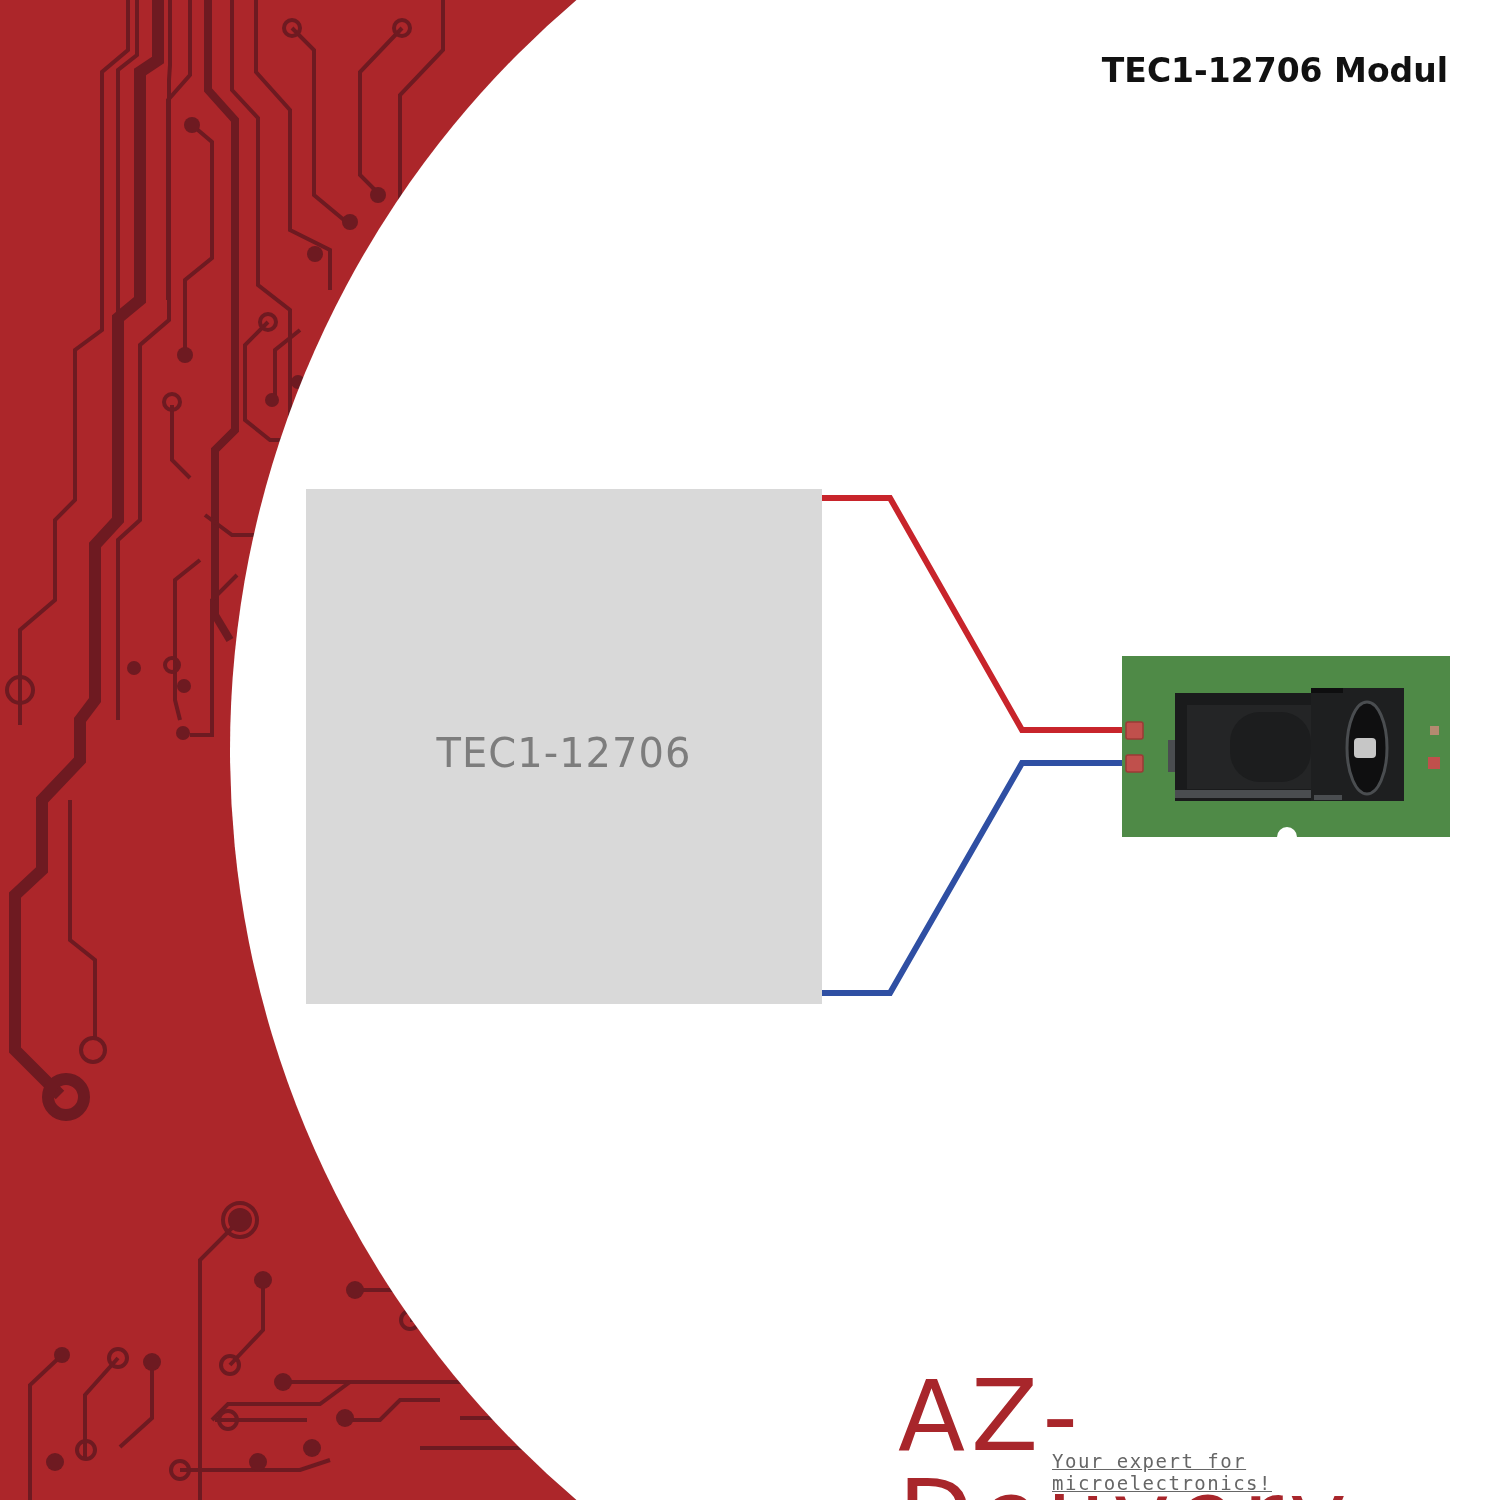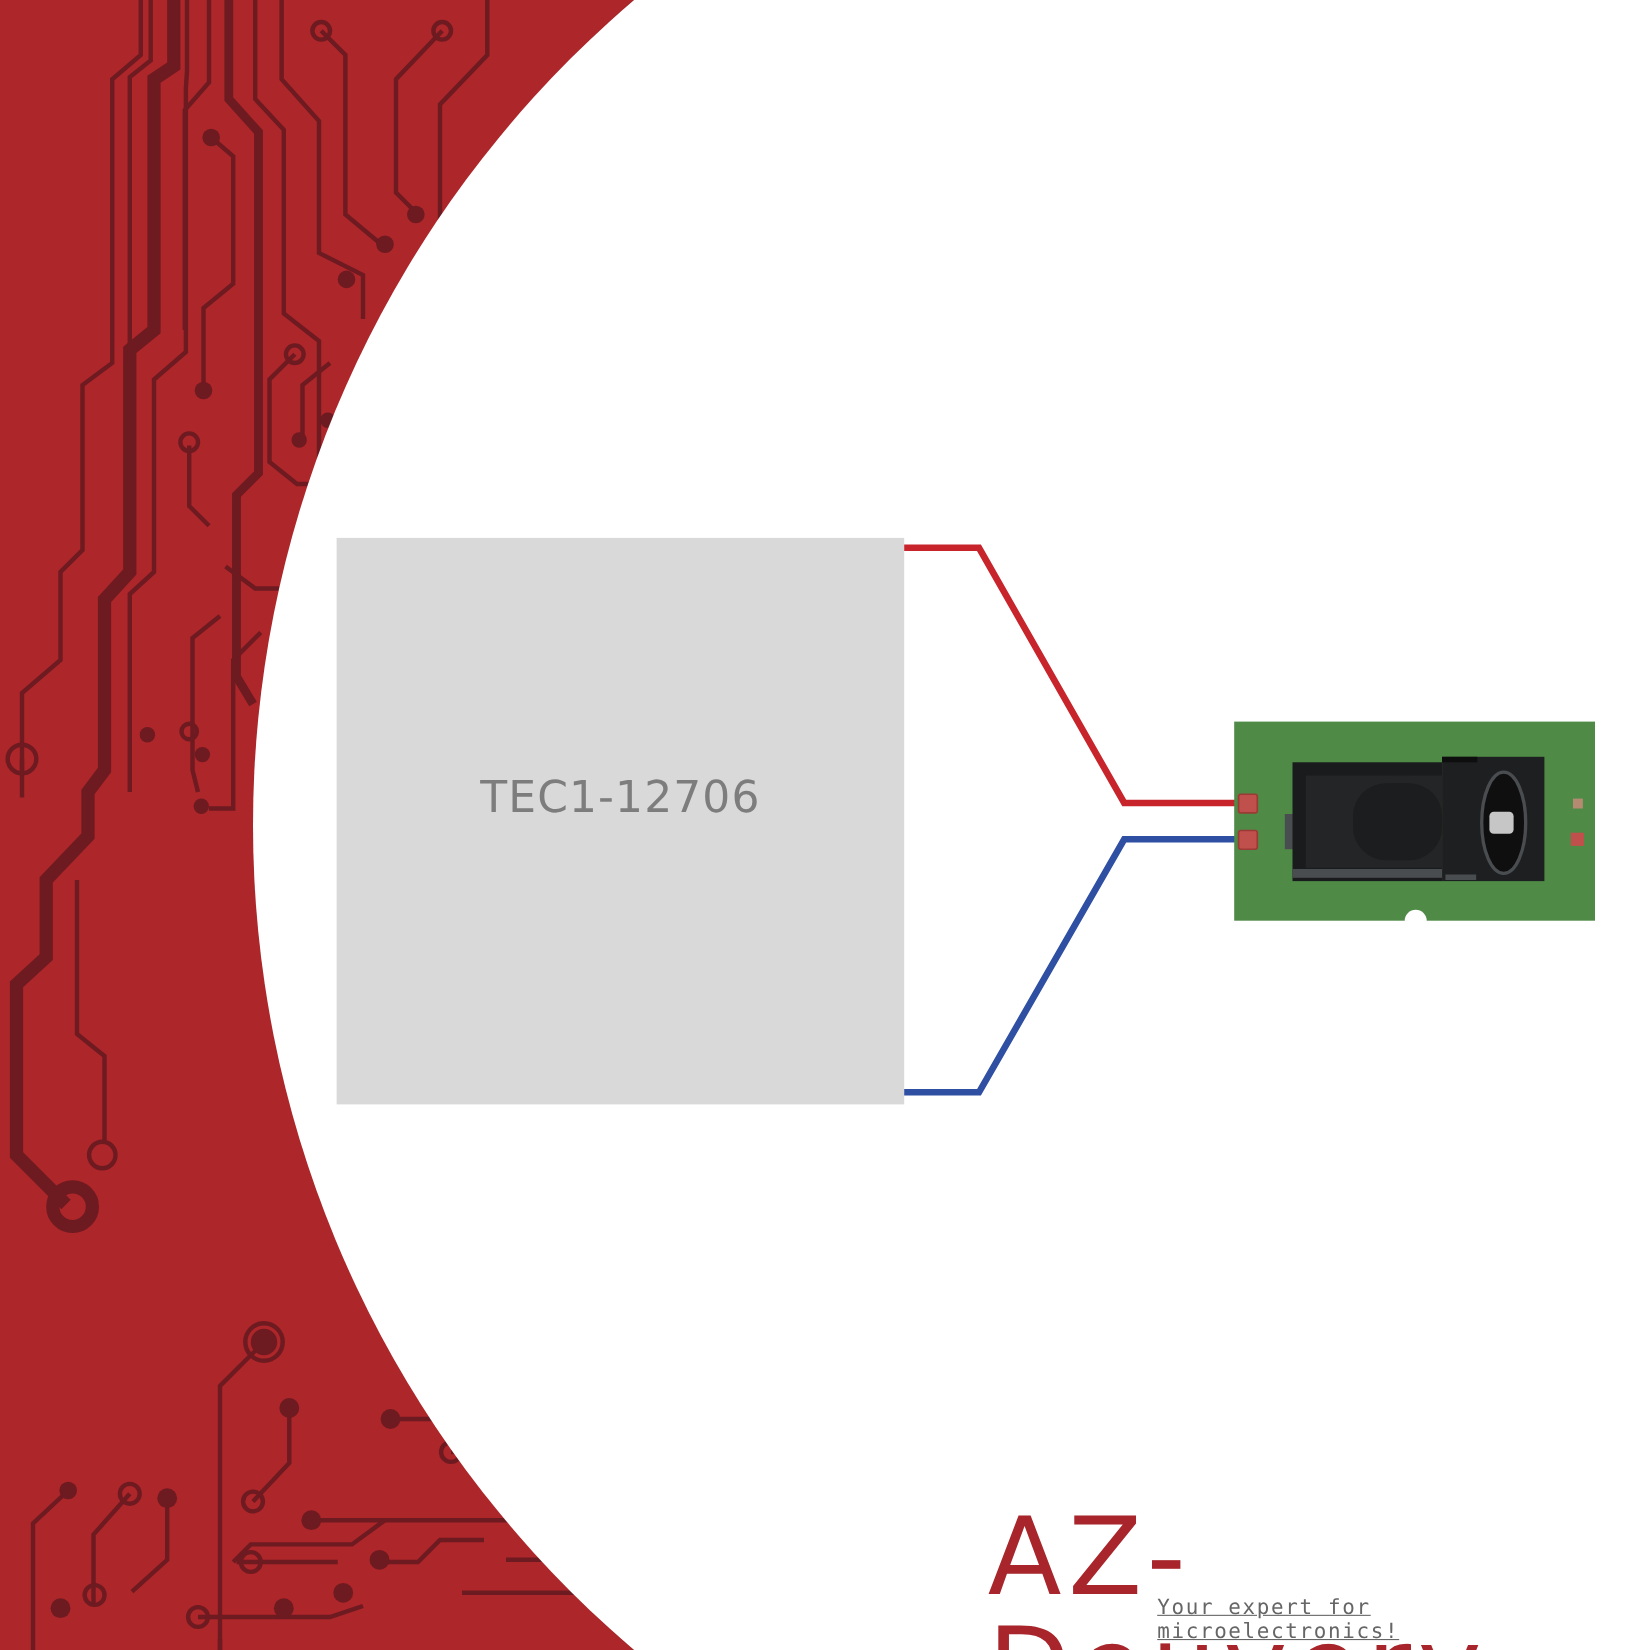--- a/index.html
+++ b/index.html
@@ -1,21 +1,21 @@
 <!DOCTYPE html>
 <html><head>
 <meta charset="utf-8">
 <style>
   html, body { margin:0; padding:0; }
   body { width:1500px; height:1500px; overflow:hidden; position:relative; background:#ac262a; font-family:"DejaVu Sans", sans-serif; }
   .canvas { position:absolute; left:0; top:0; width:1500px; height:1500px; }
   .title { position:absolute; right:52px; top:46px; text-align:center; color:#111; font-family:"DejaVu Sans", sans-serif; font-weight:bold; font-size:33px; line-height:50px; letter-spacing:0px; }
   .title .l1 { display:block; }
   .title .l2 { display:block; }
-  .tec-label { position:absolute; left:306px; top:702px; width:516px; text-align:center; color:#7d7d7d; font-family:"DejaVu Sans", sans-serif; font-size:40px; letter-spacing:1px; }
+  .tec-label { position:absolute; left:306px; top:730px; width:516px; text-align:center; color:#7d7d7d; font-family:"DejaVu Sans", sans-serif; font-size:40px; letter-spacing:1px; }
   .logo { position:absolute; left:898px; top:1378px; width:580px; height:100px; }
   .logo-main { position:absolute; left:0; top:-12px; color:#a8262b; font-family:"DejaVu Sans", sans-serif; font-size:98px; font-weight:normal; letter-spacing:6px; line-height:100px; }
   .logo-tag { position:absolute; left:152px; top:72px; color:#666; font-family:"DejaVu Sans Mono", monospace; font-size:19px; letter-spacing:1.5px; background:#fff; padding:0 2px;text-decoration:underline; }
 </style>
 </head>
 <body>
 
 <svg class="canvas" viewBox="0 0 1500 1500" width="1500" height="1500" xmlns="http://www.w3.org/2000/svg">
 
   <rect x="0" y="0" width="1500" height="1500" fill="#ac262a"></rect>
@@ -123,20 +123,21 @@
     <rect x="1175" y="790" width="136" height="8" fill="#4a4d50"></rect>
     <rect x="1311" y="688" width="93" height="113" fill="#1e1f20"></rect>
     <rect x="1311" y="688" width="32" height="5" fill="#0e0e0f"></rect>
     <rect x="1314" y="795" width="28" height="5" fill="#4a4d50"></rect>
     <ellipse cx="1367" cy="748" rx="20" ry="46" fill="#0f0f10" stroke="#4a4d50" stroke-width="3"></ellipse>
     <rect x="1354" y="738" width="22" height="20" rx="4" fill="#c6c6c6"></rect>
   </g>
 </svg>
 
 <div class="title">
+  <span class="l1">TEC1-12706 Modul</span>
 </div>
 
 <div class="tec-label">TEC1-12706</div>
 
 <div class="logo">
   <div class="logo-main">AZ-Delivery</div>
   <div class="logo-tag">Your expert for microelectronics!</div>
 </div>
 
 </body></html>

